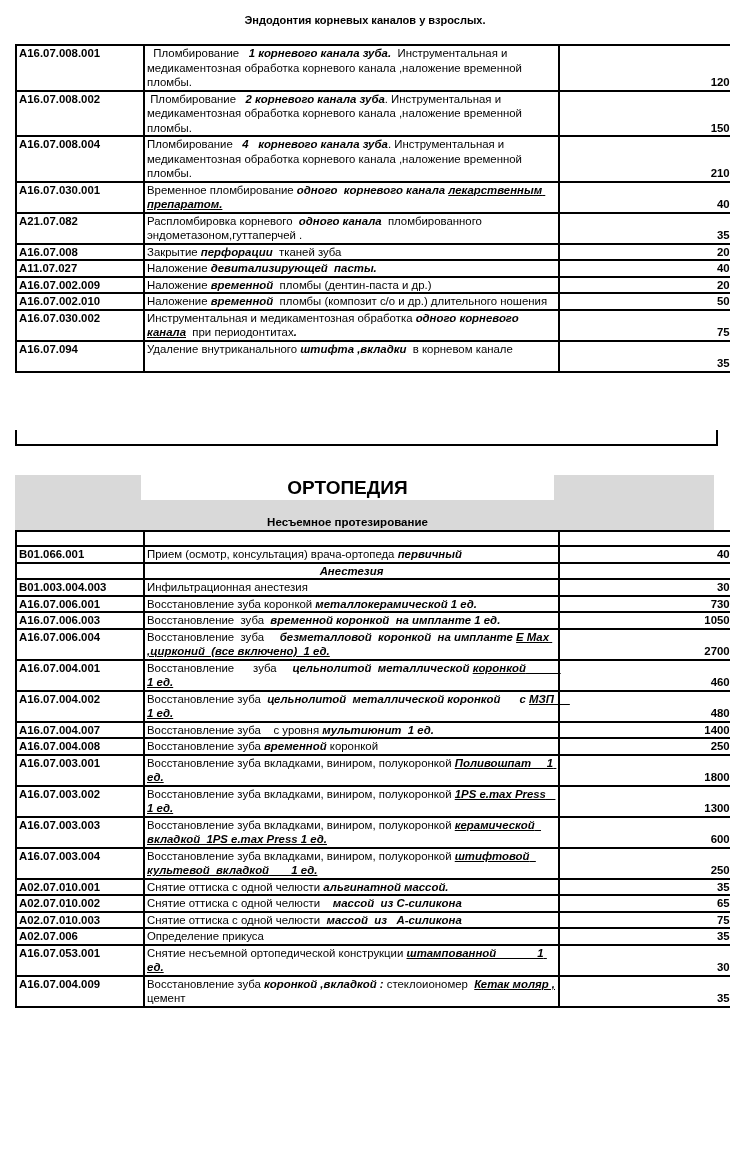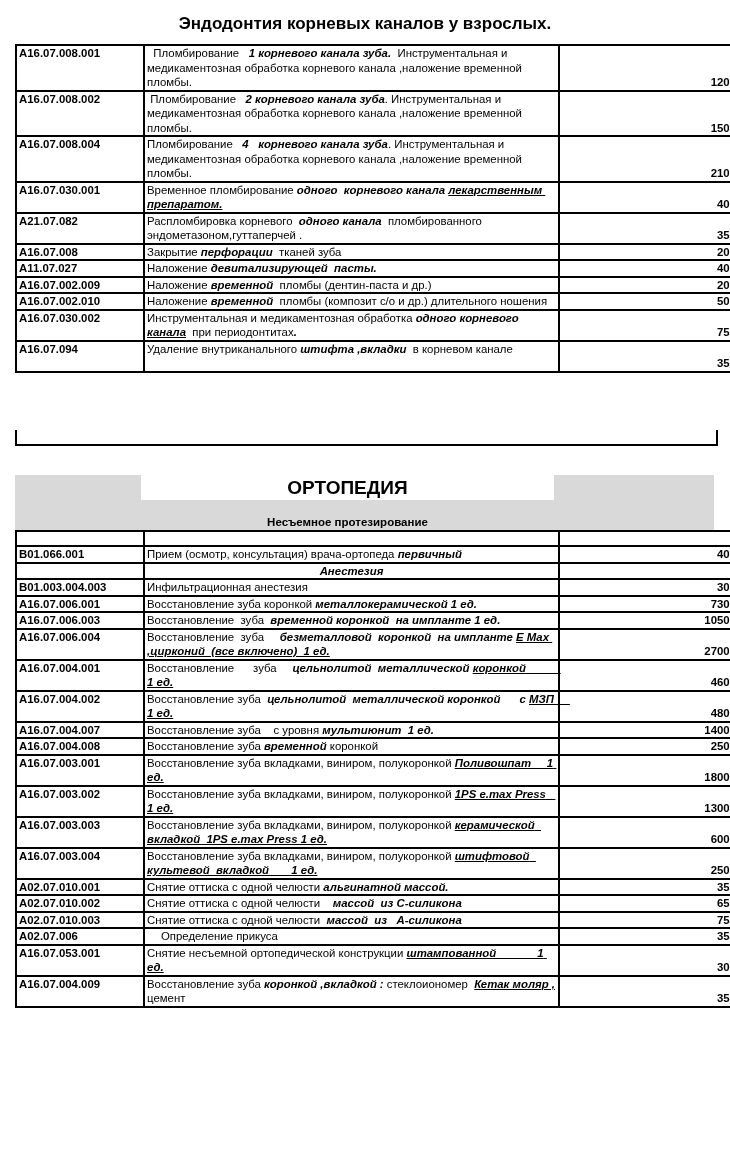--- a/index.html
+++ b/index.html
@@ -1,17 +1,17 @@
 <!DOCTYPE html>
 <html><head>
 <meta charset="utf-8">
 <style>
   html, body { margin: 0; padding: 0; background: #ffffff; }
   body { width: 730px; height: 1160px; position: relative; font-family: "Liberation Sans", sans-serif; color: #000; overflow: hidden; }
-  .page-title { position: absolute; top: 14px; left: 0; width: 730px; text-align: center; font-size: 17px; font-weight: bold; }
+  .page-title { position: absolute; top: 14px; left: 0; width: 730px; text-align: center; font-size: 11px; font-weight: bold; }
   table.price { position: absolute; left: 15px; width: 699px; border-collapse: collapse; table-layout: fixed; }
   table.price td { border: 2px solid #000; padding: 0 2px; font-size: 11.4px; line-height: 14.5px; vertical-align: top; }
   table.price td.code { font-weight: bold; width: 122px; }
   table.price td.desc { width: 409px; }
   table.price td.price-cell { width: 156px; text-align: right; font-weight: bold; vertical-align: bottom; padding-left: 20px; }
   td.code.bottom { vertical-align: bottom; }
   .em { font-weight: bold; font-style: italic; }
   .u { text-decoration: underline; }
   .subhead { text-align: center; font-weight: bold; font-style: italic; }
   #endo { top: 44px; }
@@ -179,21 +179,21 @@
         <td class="desc"><span style="white-space: pre-wrap;">Снятие оттиска с одной челюсти    </span><span class="em" style="white-space: pre-wrap;">массой  из С-силикона</span></td>
         <td class="price-cell">650</td>
       </tr>
       <tr>
         <td class="code">A02.07.010.003</td>
         <td class="desc"><span style="white-space: pre-wrap;">Снятие оттиска с одной челюсти  </span><span class="em" style="white-space: pre-wrap;">массой  из   А-силикона</span></td>
         <td class="price-cell">750</td>
       </tr>
       <tr>
         <td class="code">A02.07.006</td>
-        <td class="desc"><span style="white-space: pre-wrap; margin-left: 14px;">Определение прикуса</span></td>
+        <td class="desc"><span style="white-space: pre-wrap;">Определение прикуса</span></td>
         <td class="price-cell">350</td>
       </tr>
       <tr>
         <td class="code">A16.07.053.001</td>
         <td class="desc"><span style="white-space: pre-wrap;">Снятие несъемной ортопедической конструкции </span><span class="em u" style="white-space: pre-wrap;">штампованной             1 ед.</span></td>
         <td class="price-cell">300</td>
       </tr>
       <tr>
         <td class="code">A16.07.004.009</td>
         <td class="desc"><span style="white-space: pre-wrap;">Восстановление зуба </span><span class="em" style="white-space: pre-wrap;">коронкой ,вкладкой :</span><span style="white-space: pre-wrap;"> стеклоиономер  </span><span class="em u" style="white-space: pre-wrap;">Кетак моляр ,</span><span style="white-space: pre-wrap;">  цемент  </span></td>

